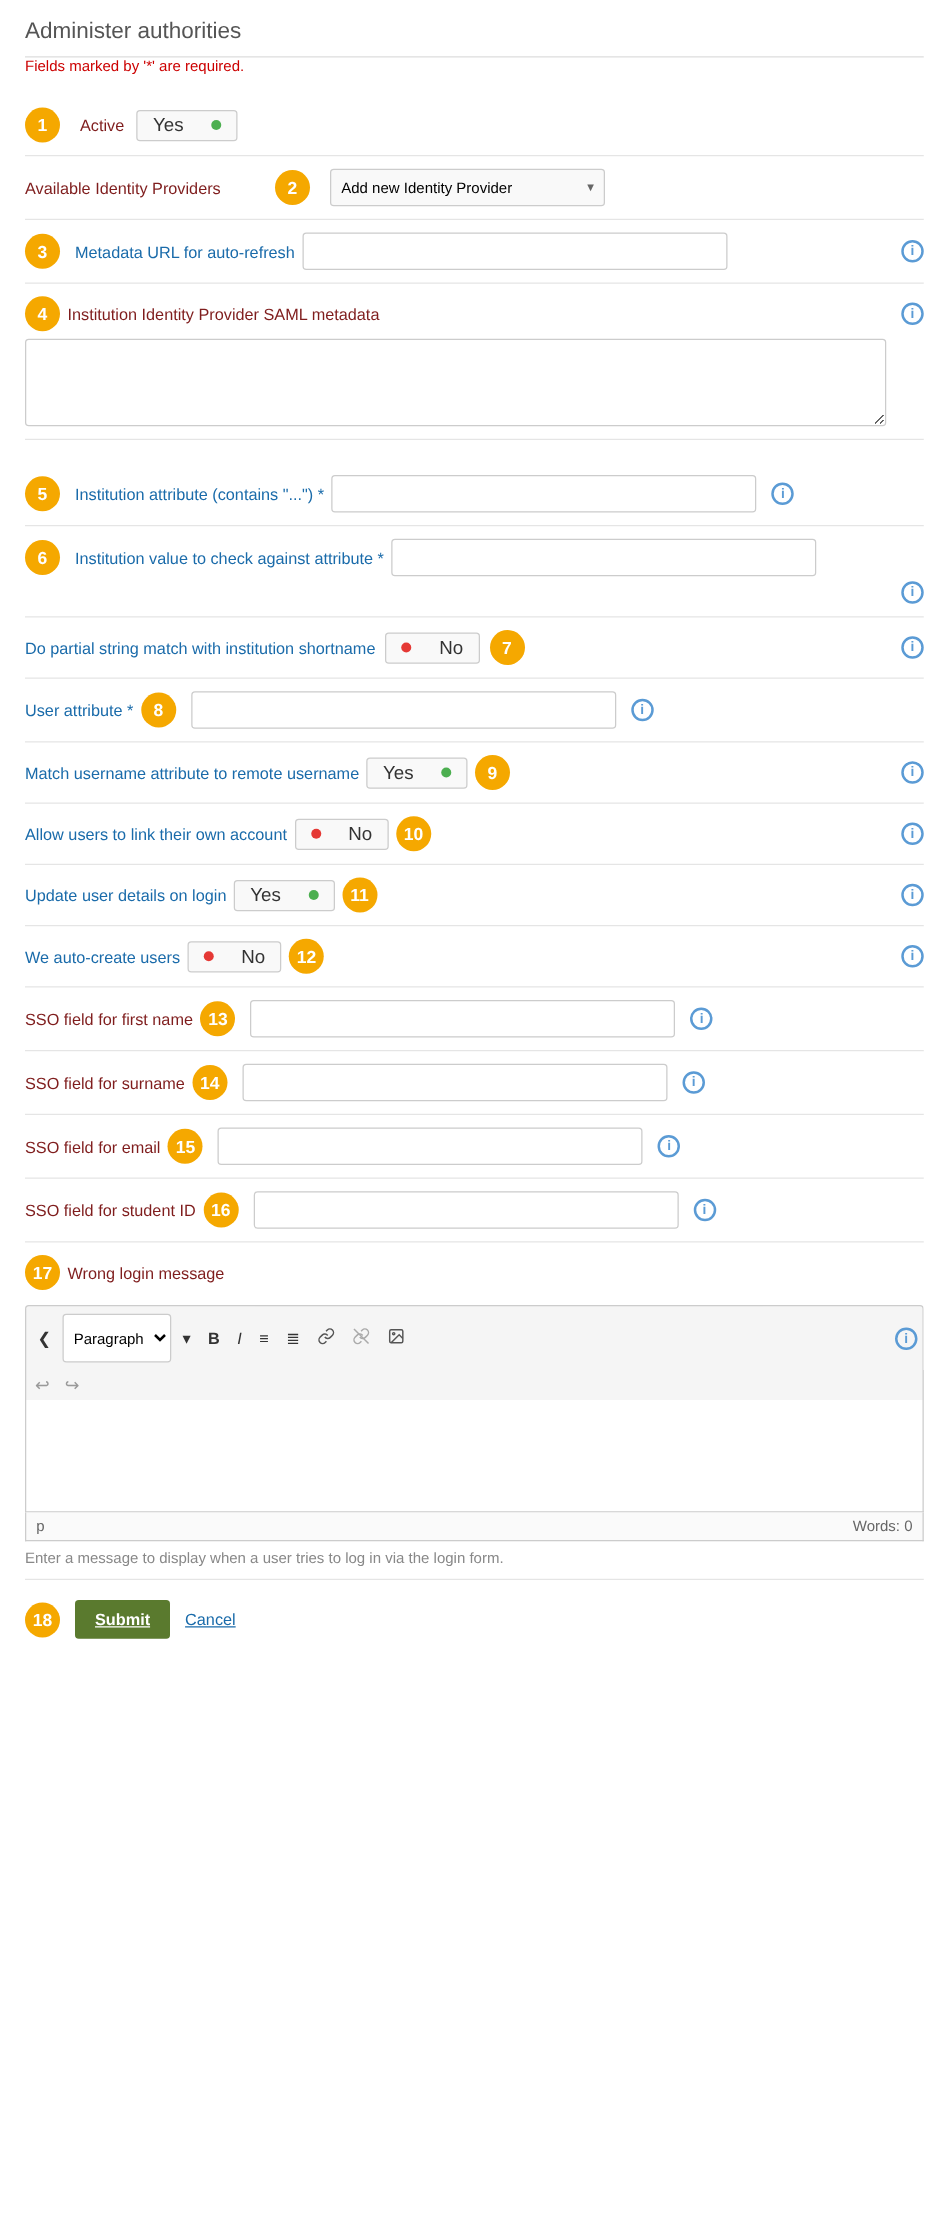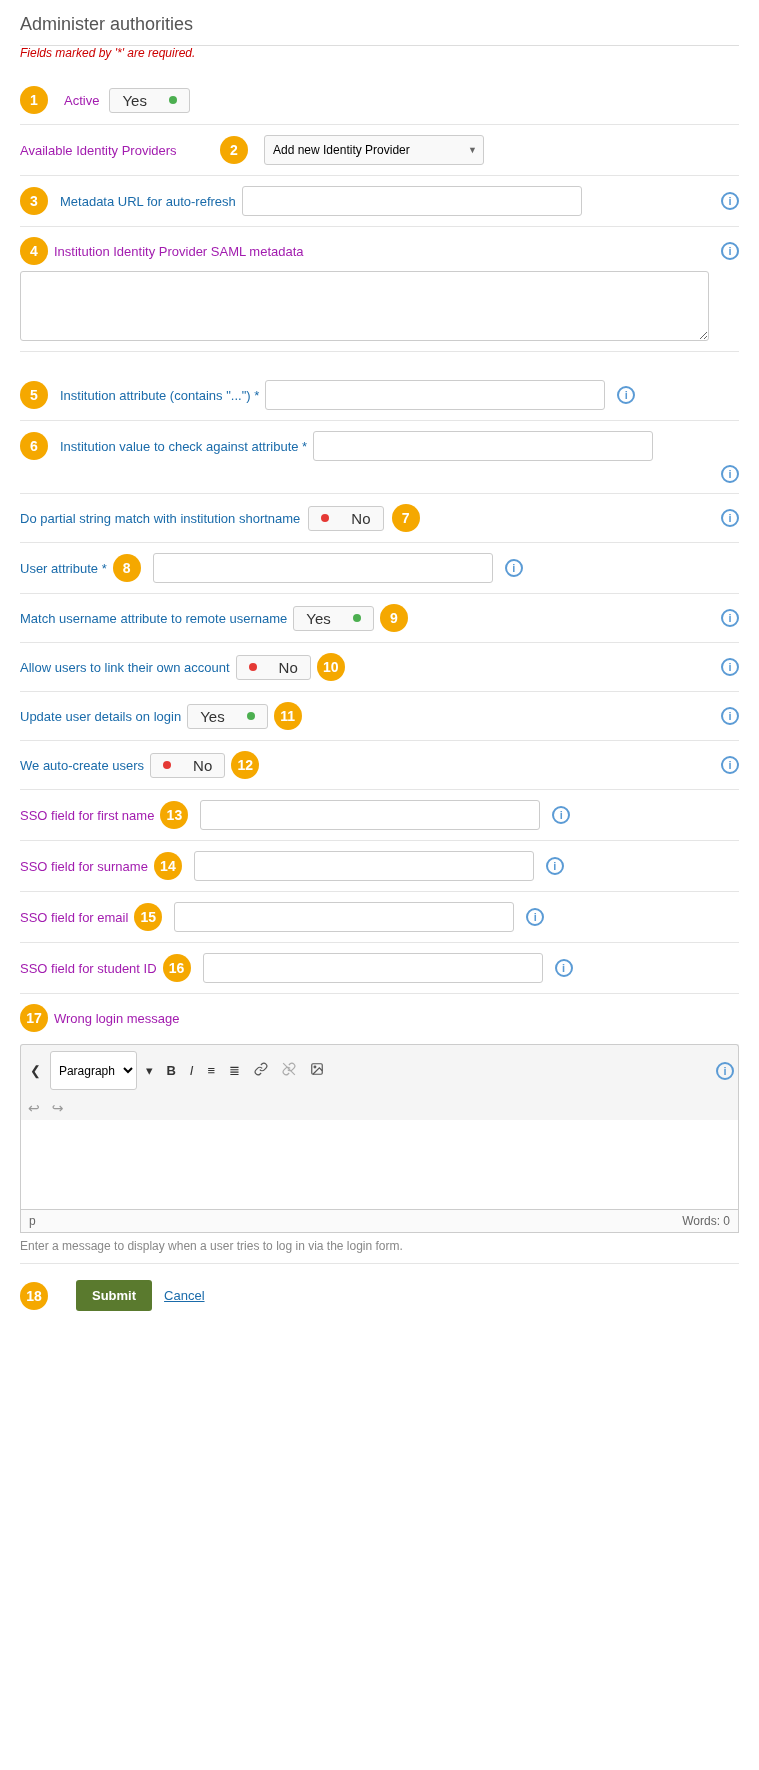--- a/index.html
+++ b/index.html
@@ -15,21 +15,20 @@
       padding: 0 20px 30px 20px;
     }
     .page-title {
       font-size: 18px;
       color: #555;
       padding: 14px 0 10px 0;
       border-bottom: 1px solid #ddd;
     }
     .required-note {
       color: #cc0000;
-      font-style: italic;
       font-size: 12px;
       margin-bottom: 16px;
     }
     .form-row {
       display: flex;
       align-items: center;
       padding: 10px 0;
       border-bottom: 1px solid #e5e5e5;
       position: relative;
       min-height: 44px;
@@ -46,21 +45,21 @@
       font-weight: bold;
       font-size: 14px;
       flex-shrink: 0;
       margin-right: 6px;
     }
     .field-label {
       color: #1a6baa;
       font-size: 13px;
       flex-shrink: 0;
     }
-    .field-label.black { color: #a21caf; }
+    .field-label.black { color: #7f1d1d; }
     .info-icon {
       width: 18px;
       height: 18px;
       border-radius: 50%;
       border: 2px solid #5b9bd5;
       color: #5b9bd5;
       display: inline-flex;
       align-items: center;
       justify-content: center;
       font-size: 11px;
@@ -465,17 +464,17 @@
       <div class="editor-footer">
         <span>p</span>
         <span>Words: 0</span>
       </div>
       <div class="editor-hint">Enter a message to display when a user tries to log in via the login form.</div>
     </div>
   </div>
 
   <div class="actions-row">
     <span class="step-badge">18</span>
-    <button class="submit-btn" style="margin-left:22px;">Submit</button>
+    <button class="submit-btn" style="margin-left:6px;text-decoration:underline;">Submit</button>
     <span class="cancel-link">Cancel</span>
   </div>
 
 </div>
 
 </body></html>

